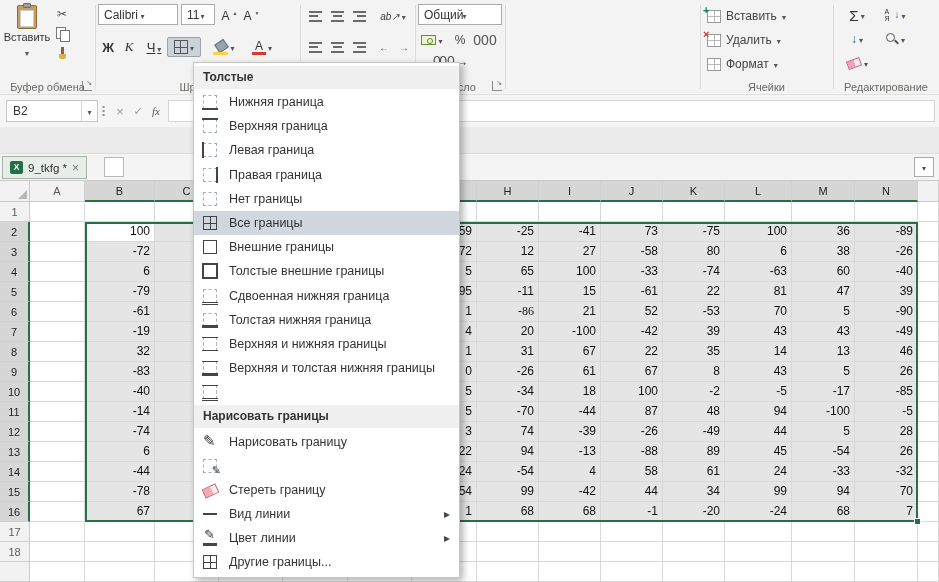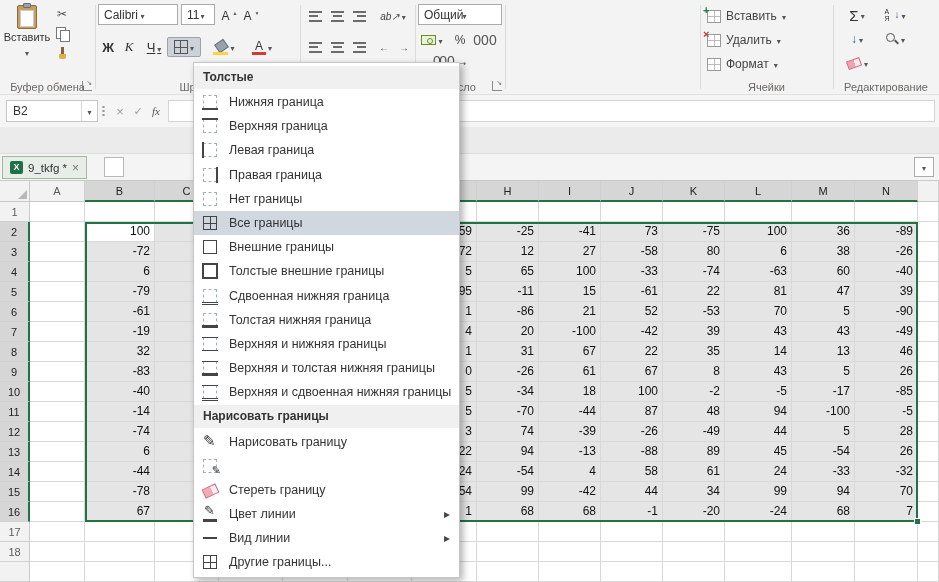--- a/index.html
+++ b/index.html
@@ -461,21 +461,21 @@
       </div>
       <div class="g-row">
         <div class="g-rh rsel">6</div>
         <div class="g-c" style="width: 55px;"></div>
         <div class="g-c sel" style="width: 70px;">-61</div>
         <div class="g-c sel" style="width: 64px;"></div>
         <div class="g-c sel" style="width: 64px;"></div>
         <div class="g-c sel" style="width: 65px;"></div>
         <div class="g-c sel" style="width: 64px;"></div>
         <div class="g-c sel" style="width: 65px;">1</div>
-        <div class="g-c sel" style="width: 62px;">-86</div>
+        <div class="g-c sel" style="width: 62px; font-family: Liberation Serif, serif;">-86</div>
         <div class="g-c sel" style="width: 62px;">21</div>
         <div class="g-c sel" style="width: 62px;">52</div>
         <div class="g-c sel" style="width: 62px;">-53</div>
         <div class="g-c sel" style="width: 67px;">70</div>
         <div class="g-c sel" style="width: 63px;">5</div>
         <div class="g-c sel" style="width: 63px;">-90</div>
         <div class="g-c" style="width: 21px;"></div>
       </div>
       <div class="g-row">
         <div class="g-rh rsel">7</div>
@@ -760,43 +760,42 @@
       <div class="menu-item">
         <span class="mi-icon" data-icon="border-top-bottom"></span>
         <span class="mi-label">Верхняя и нижняя границы</span>
       </div>
       <div class="menu-item">
         <span class="mi-icon" data-icon="border-top-thick-bottom"></span>
         <span class="mi-label">Верхняя и толстая нижняя границы</span>
       </div>
       <div class="menu-item">
         <span class="mi-icon" data-icon="border-top-double-bottom"></span>
-        <span class="mi-label">Верхняя и сдвоенная нижняя границы</span>
       </div>
       <div class="menu-header">Нарисовать границы</div>
       <div class="menu-item">
         <span class="mi-icon" data-icon="draw-border"></span>
         <span class="mi-label">Нарисовать границу</span>
       </div>
       <div class="menu-item">
         <span class="mi-icon" data-icon="draw-grid"></span>
       </div>
       <div class="menu-item">
         <span class="mi-icon" data-icon="erase-border"></span>
         <span class="mi-label">Стереть границу</span>
+      </div>
+      <div class="menu-item">
+        <span class="mi-icon" data-icon="line-style"></span>
+        <span class="mi-label">Вид линии</span>
+        <span class="mi-arrow"></span>
       </div>
       <div class="menu-item">
         <span class="mi-icon" data-icon="line-color"></span>
         <span class="mi-label">Цвет линии</span>
         <span class="mi-arrow"></span>
       </div>
       <div class="menu-item">
-        <span class="mi-icon" data-icon="line-style"></span>
-        <span class="mi-label">Вид линии</span>
-        <span class="mi-arrow"></span>
-      </div>
-      <div class="menu-item">
         <span class="mi-icon" data-icon="more-borders"></span>
         <span class="mi-label">Другие границы...</span>
       </div>
     </div>
 
 </div>
 
 </body></html>

